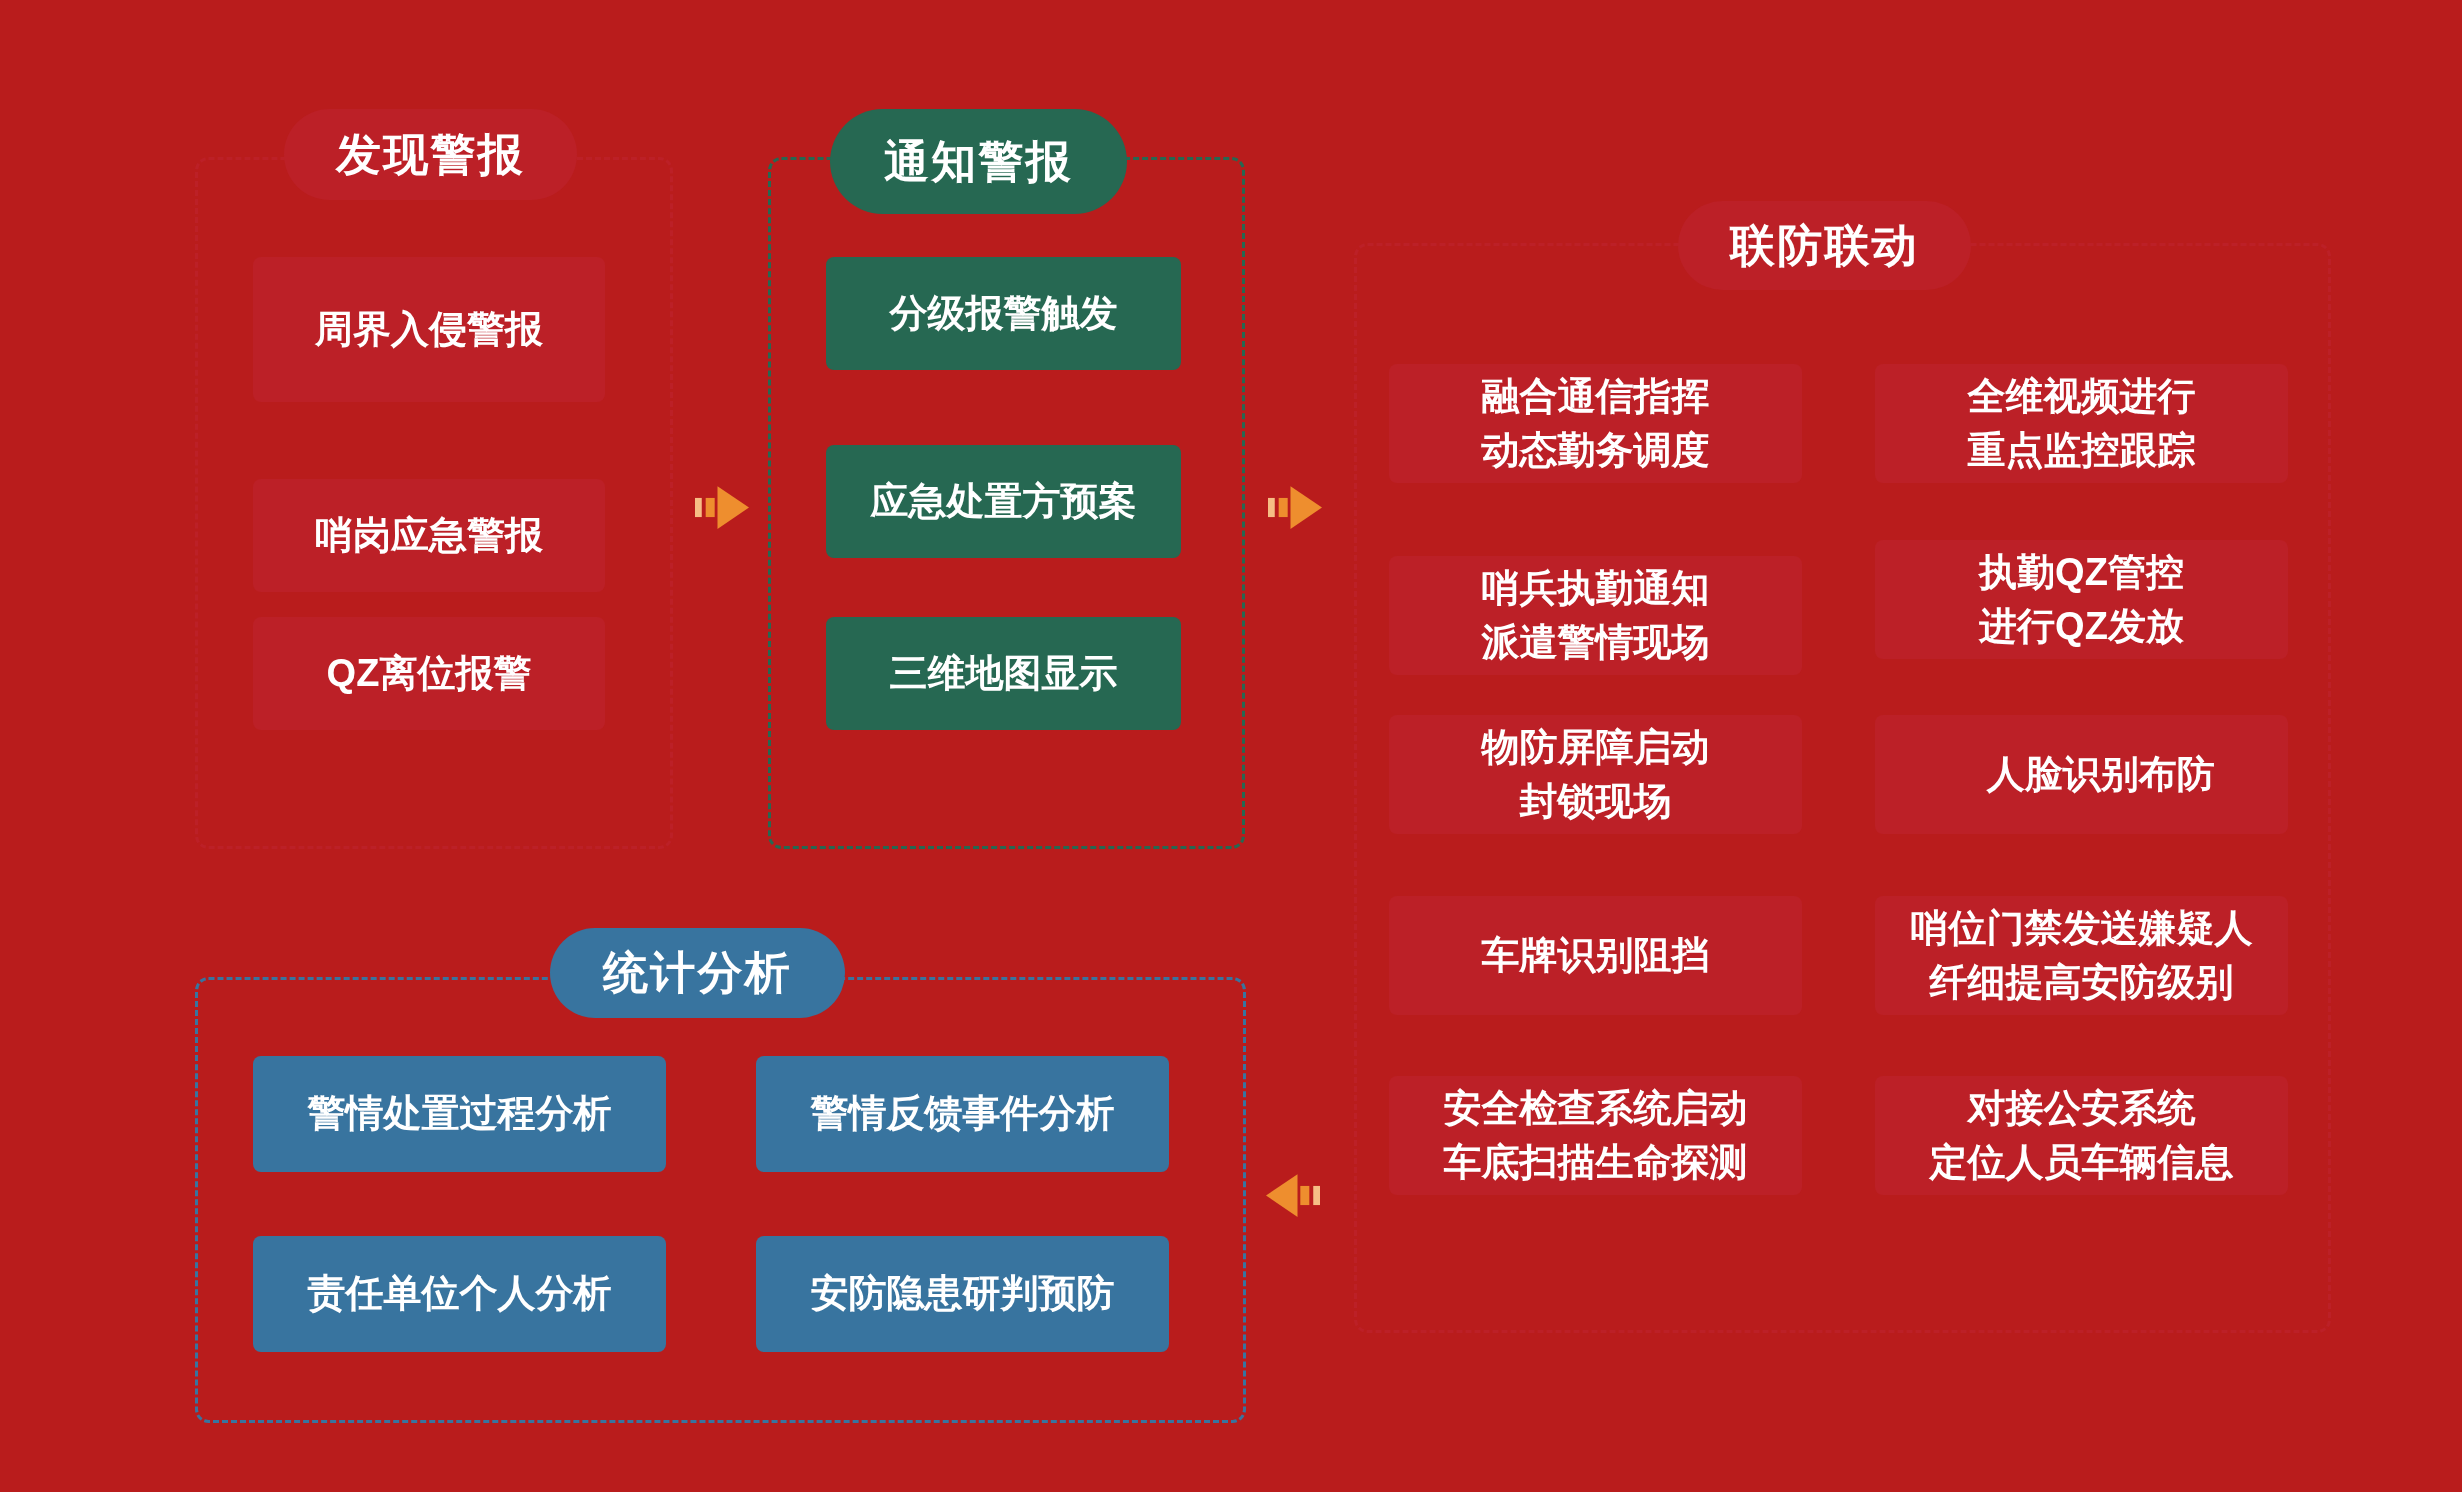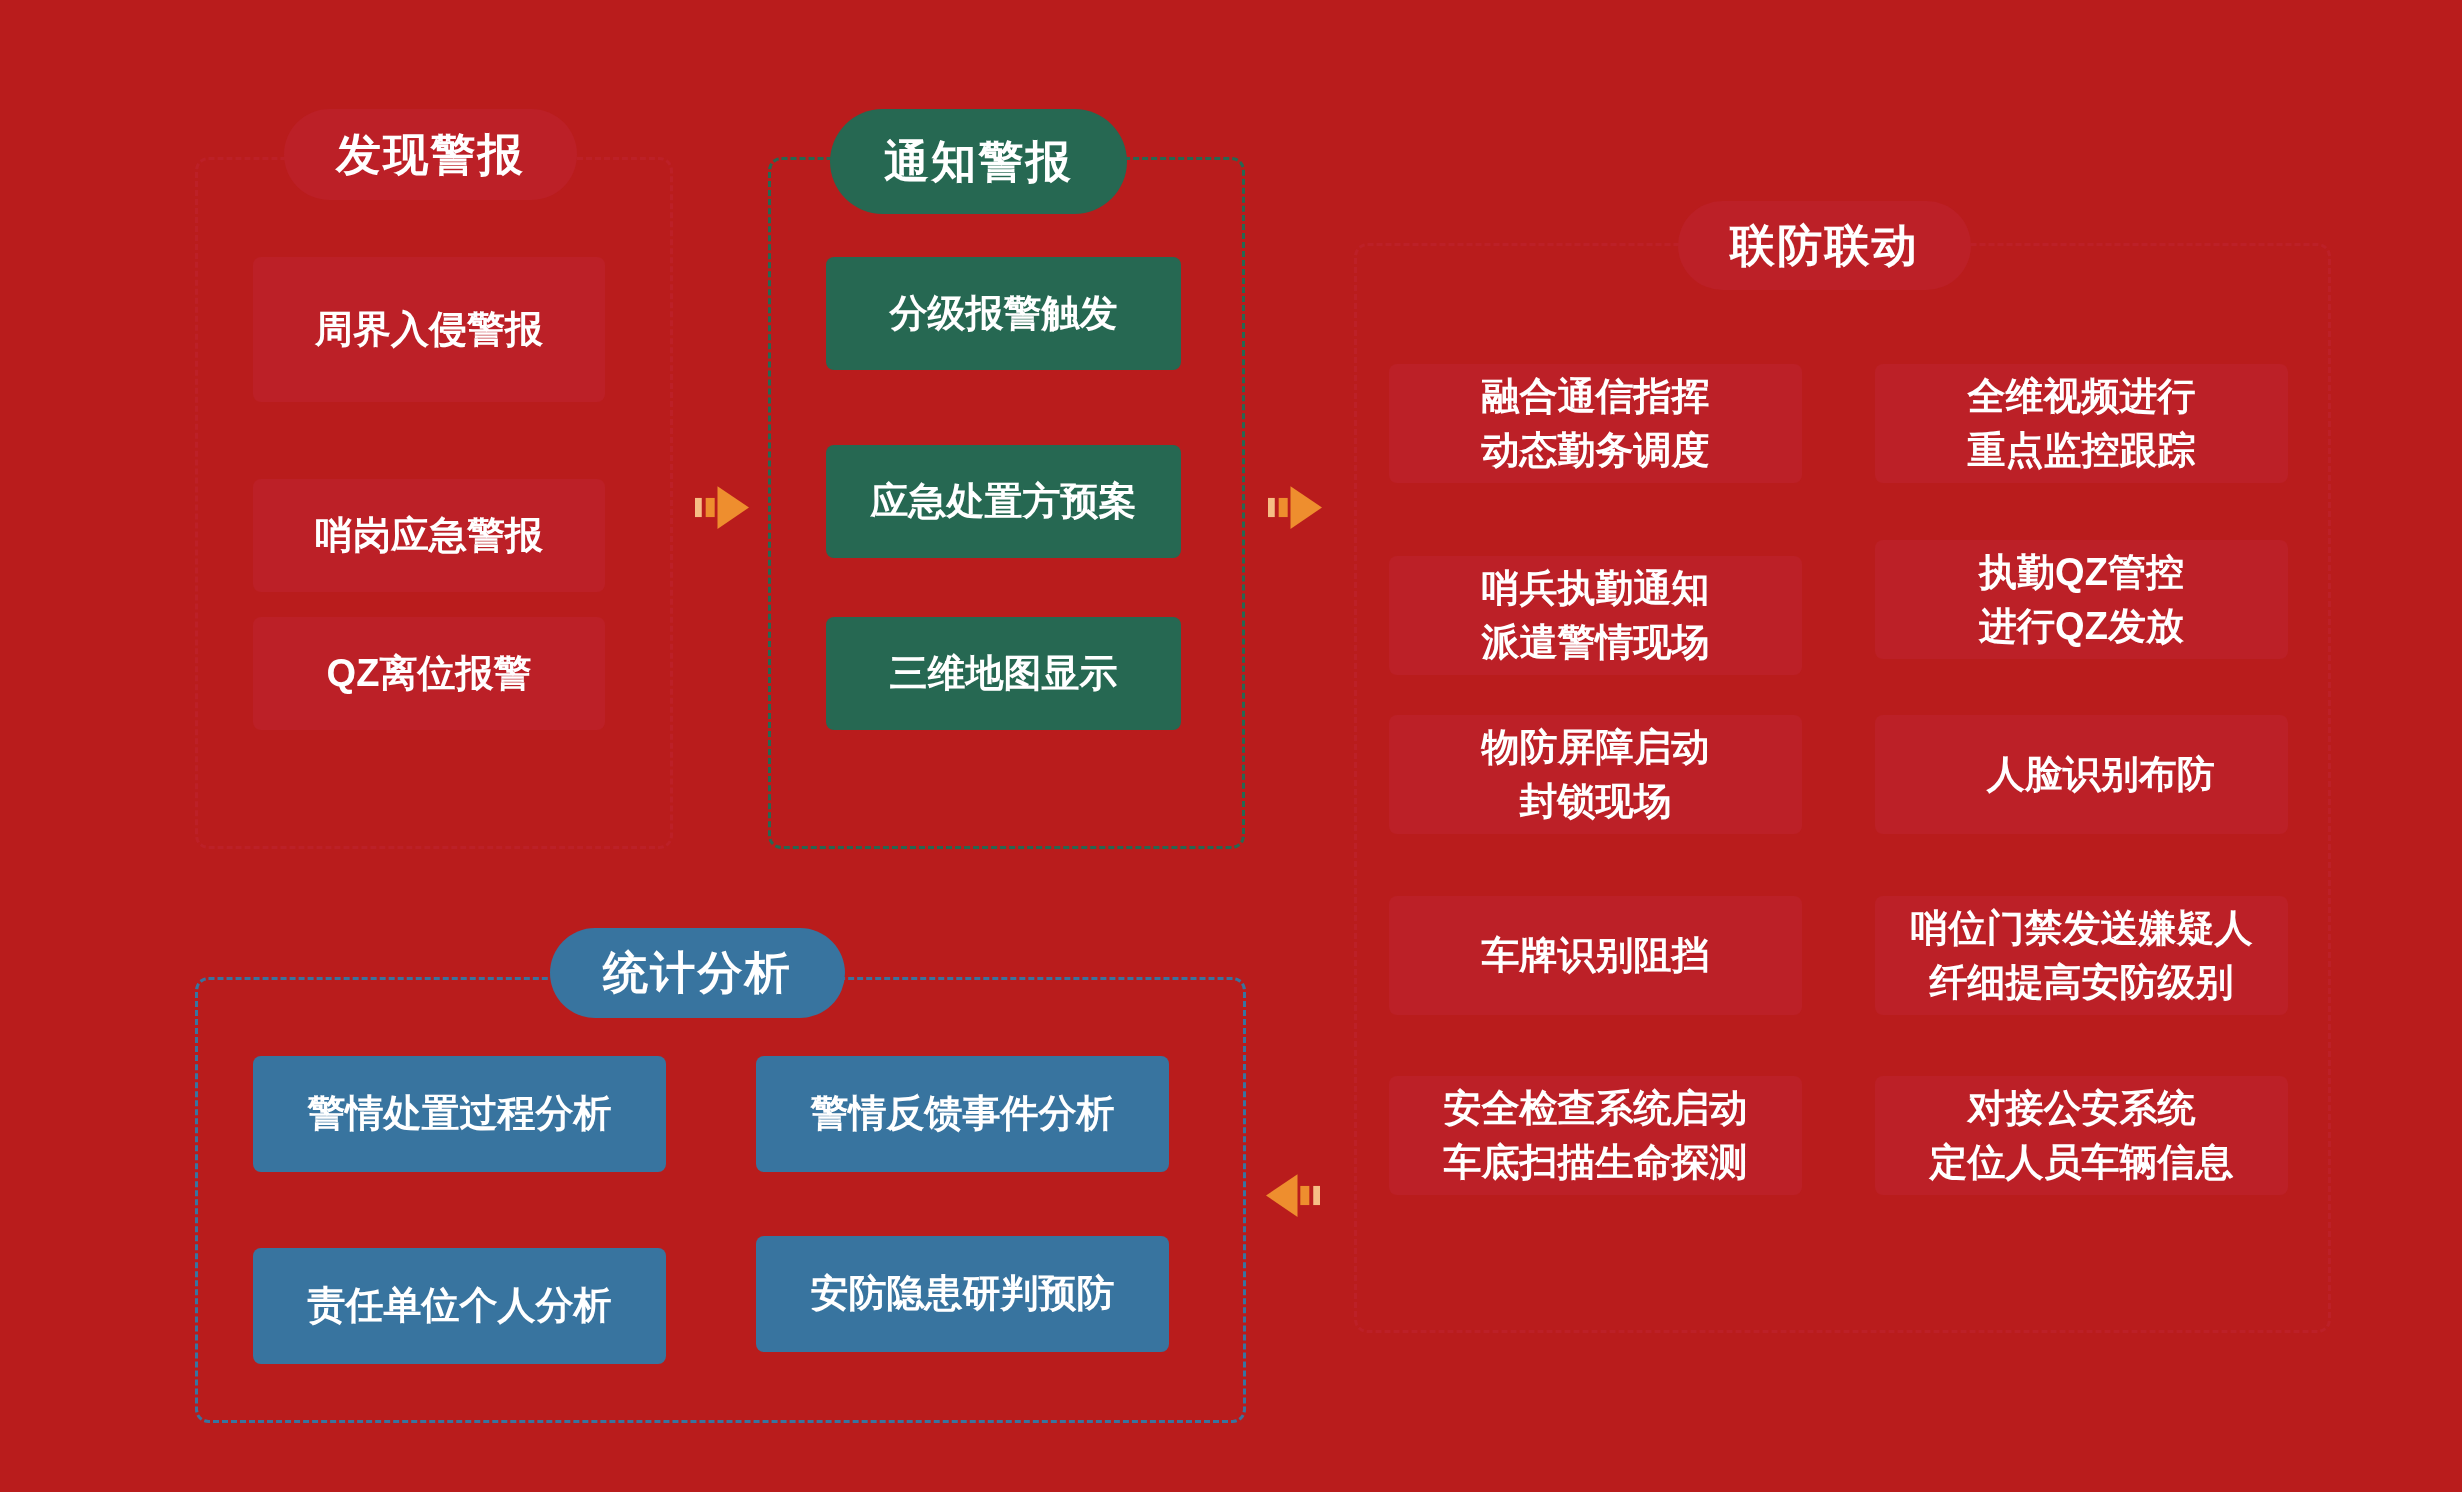--- a/index.html
+++ b/index.html
@@ -86,21 +86,21 @@
   <div class="item red-bg" style="left:1875px;top:715px;width:413px;height:119px;padding-left:44px;">人脸识别布防</div>
   <div class="item red-bg" style="left:1875px;top:896px;width:413px;height:119px;">哨位门禁发送嫌疑人
 纤细提高安防级别</div>
   <div class="item red-bg" style="left:1875px;top:1076px;width:413px;height:119px;">对接公安系统
 定位人员车辆信息</div>
 
   <div class="dashed blue-line" style="left:195px;top:977px;width:1045px;height:440px;"></div>
   <div class="pill blue-bg" style="left:550px;top:928px;width:295px;height:90px;">统计分析</div>
   <div class="item blue-bg" style="left:253px;top:1056px;width:413px;height:116px;">警情处置过程分析</div>
   <div class="item blue-bg" style="left:756px;top:1056px;width:413px;height:116px;">警情反馈事件分析</div>
-  <div class="item blue-bg" style="left:253px;top:1236px;width:413px;height:116px;margin-top:12px;">责任单位个人分析</div>
+  <div class="item blue-bg" style="left:253px;top:1236px;width:413px;height:116px;">责任单位个人分析</div>
   <div class="item blue-bg" style="left:756px;top:1236px;width:413px;height:116px;">安防隐患研判预防</div>
 
   <div class="arrow" style="left:695px;top:485px;">
     <svg width="54" height="45" viewBox="0 0 96 80" xmlns="http://www.w3.org/2000/svg">
       <rect x="0" y="23" width="12" height="34" fill="var(--orange_light,#F6BE85)"></rect>
       <rect x="19" y="23" width="16" height="34" fill="var(--orange,#EE8E2E)"></rect>
       <polygon points="40,2 96,40 40,78" fill="var(--orange,#EE8E2E)"></polygon>
     </svg>
   </div>
   <div class="arrow" style="left:1268px;top:485px;">

